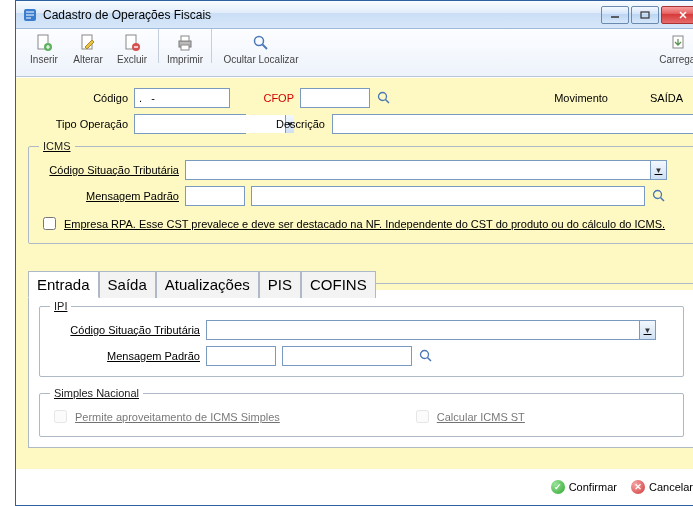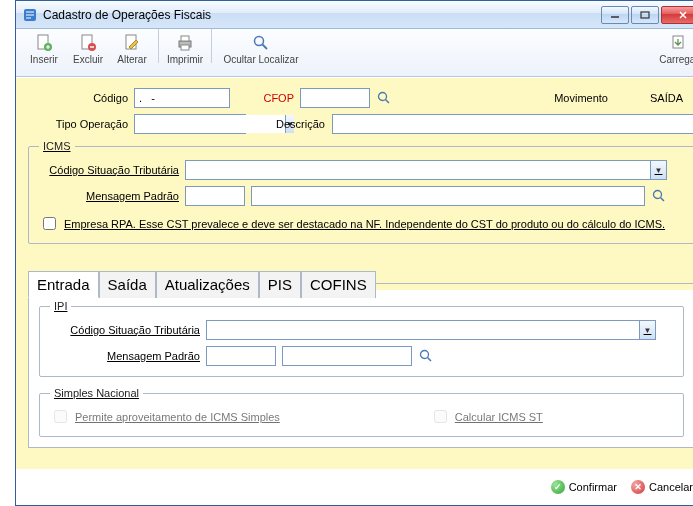--- a/index.html
+++ b/index.html
@@ -224,34 +224,34 @@
             <circle cx="12" cy="13" r="4" fill="#5fb35f"></circle>
             <path d="M12 11 v4 M10 13 h4" stroke="#fff" stroke-width="1.2"></path>
           </svg>
       </span>
       <span>Inserir</span>
     </div>
     <div class="tool-btn">
       <span class="ticon">
         <svg width="16" height="18" viewBox="0 0 16 18">
             <rect x="2" y="1" width="10" height="14" fill="#fff" stroke="#888"></rect>
+            <path d="M5 13 L12 6 L14 8 L7 15 Z" fill="#e7c34a" stroke="#b08a1e"></path>
+          </svg>
+      </span>
+      <span>Alterar</span>
+    </div>
+    <div class="tool-btn">
+      <span class="ticon">
+        <svg width="16" height="18" viewBox="0 0 16 18">
+            <rect x="2" y="1" width="10" height="14" fill="#fff" stroke="#888"></rect>
             <circle cx="12" cy="13" r="4" fill="#d75050"></circle>
             <path d="M10 13 h4" stroke="#fff" stroke-width="1.4"></path>
           </svg>
       </span>
       <span>Excluir</span>
-    </div>
-    <div class="tool-btn">
-      <span class="ticon">
-        <svg width="16" height="18" viewBox="0 0 16 18">
-            <rect x="2" y="1" width="10" height="14" fill="#fff" stroke="#888"></rect>
-            <path d="M5 13 L12 6 L14 8 L7 15 Z" fill="#e7c34a" stroke="#b08a1e"></path>
-          </svg>
-      </span>
-      <span>Alterar</span>
     </div>
     <div style="width:1px;height:34px;background:#c5cfdb;margin:0 4px"></div>
     <div class="tool-btn">
       <span class="ticon">
         <svg width="18" height="16" viewBox="0 0 18 16">
             <rect x="3" y="6" width="12" height="6" fill="#bbb" stroke="#777"></rect>
             <rect x="5" y="1" width="8" height="5" fill="#fff" stroke="#888"></rect>
             <rect x="5" y="10" width="8" height="5" fill="#fff" stroke="#888"></rect>
           </svg>
       </span>
@@ -363,21 +363,21 @@
             <svg width="14" height="14" viewBox="0 0 14 14">
                 <circle cx="5.5" cy="5.5" r="4" fill="none" stroke="#4a77b5" stroke-width="1.3"></circle>
                 <line x1="8.5" y1="8.5" x2="12" y2="12" stroke="#4a77b5" stroke-width="1.5"></line>
               </svg>
           </span>
         </div>
       </fieldset>
 
       <fieldset>
         <legend>Simples Nacional</legend>
-        <div class="row" style="gap:60px">
+        <div class="row" style="gap:42px">
           <div class="checkbox-row" style="opacity:0.55">
             <input type="checkbox" disabled="" style="">
             <span>Permite aproveitamento de ICMS Simples</span>
           </div>
           <div class="checkbox-row" style="opacity:0.55;margin-left:90px">
             <input type="checkbox" disabled="" style="">
             <span>Calcular ICMS ST</span>
           </div>
         </div>
       </fieldset>

